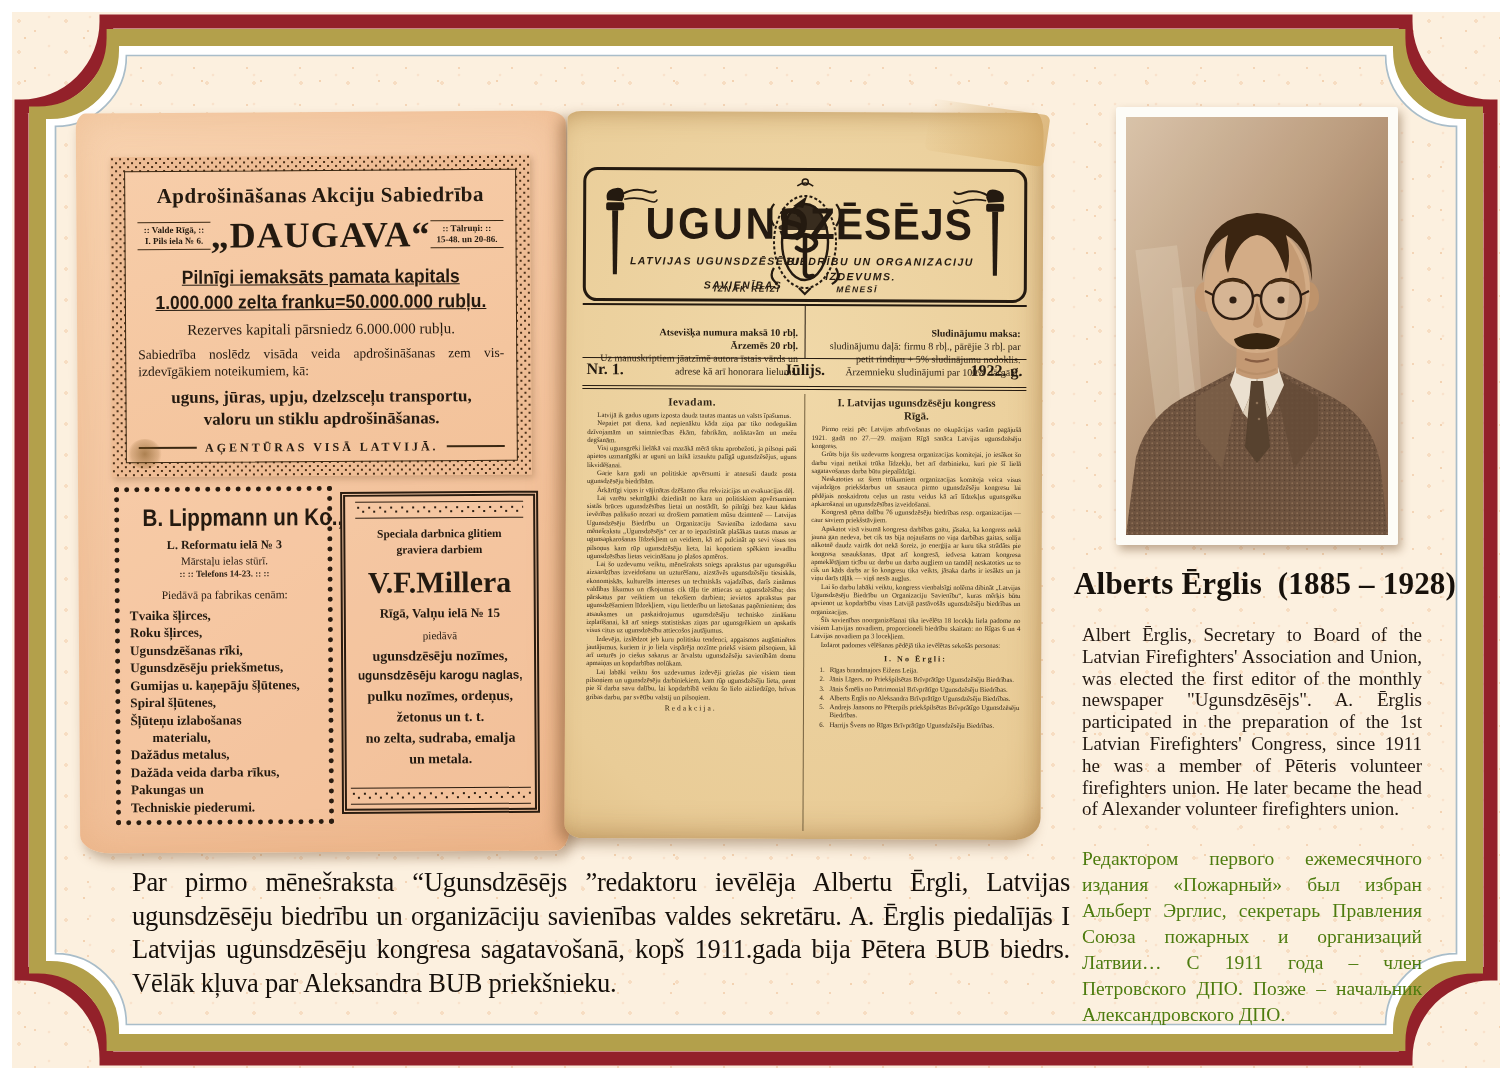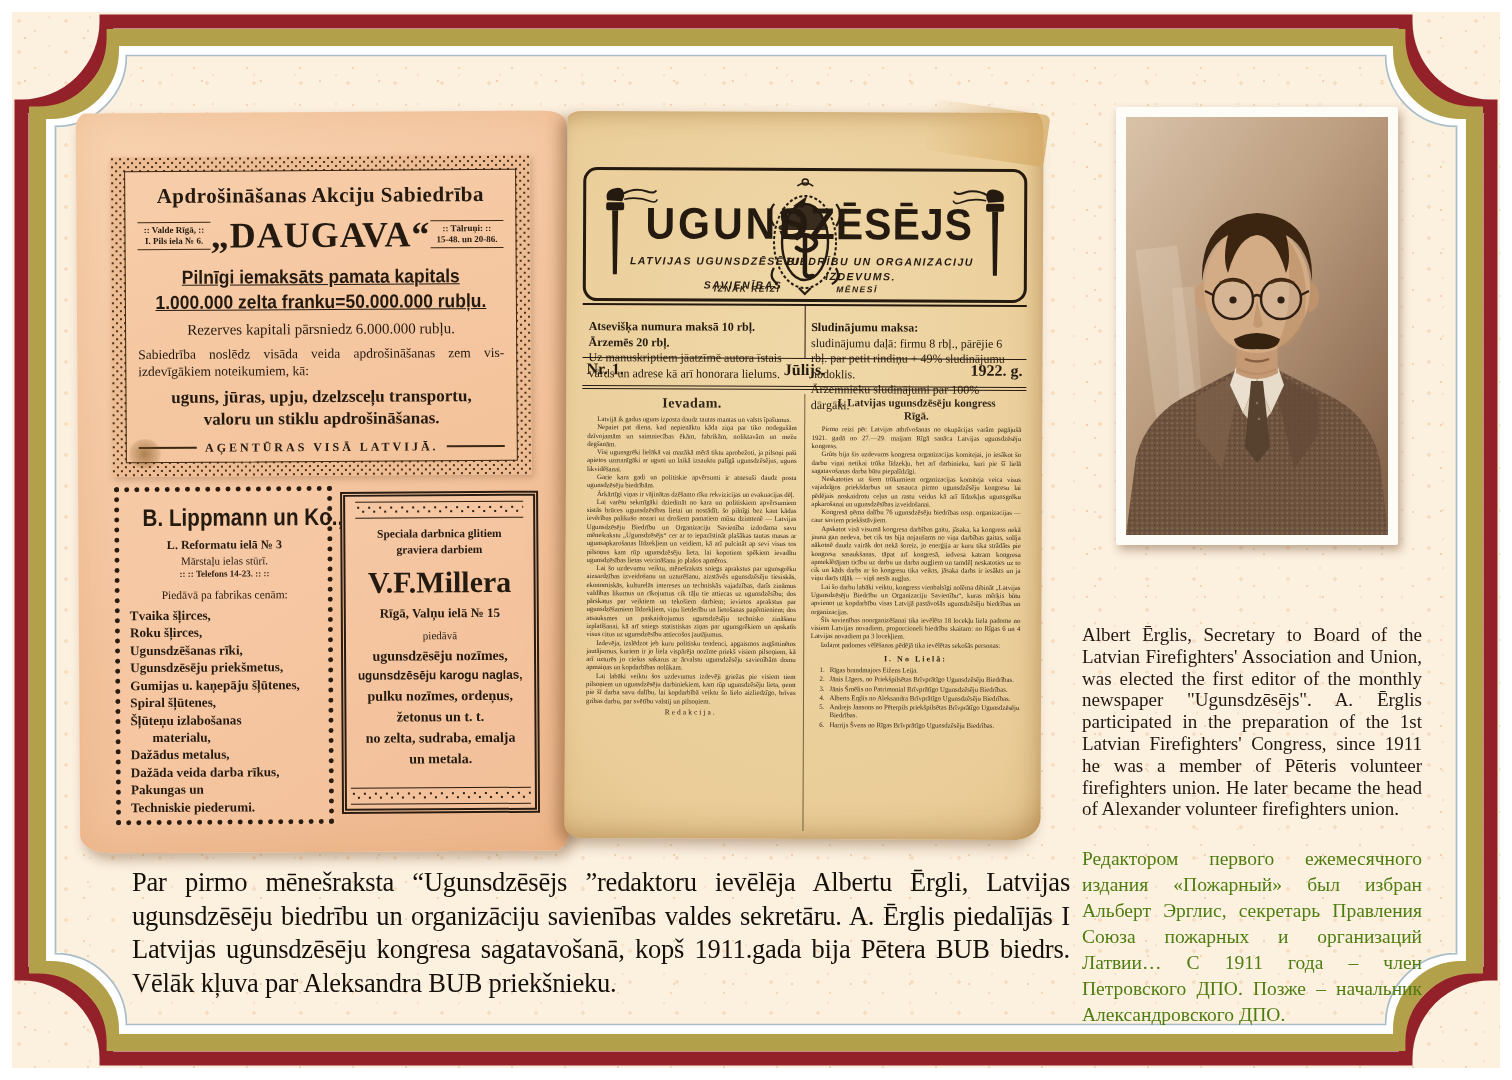--- a/index.html
+++ b/index.html
@@ -95,34 +95,34 @@
   .mast-title-right{position:absolute;right:44px;top:30px;width:208px;text-align:center;
     font-family:"Liberation Sans",sans-serif;font-weight:bold;font-size:41px;letter-spacing:1px;
     transform:scaleY(1.08);white-space:nowrap;}
   .tag{position:absolute;font-family:"Liberation Sans",sans-serif;font-weight:bold;
     font-style:italic;font-size:10.5px;letter-spacing:1.5px;white-space:nowrap;}
   .emblem{position:absolute;left:50%;top:5px;transform:translateX(-50%);}
   .torch{position:absolute;top:12px;}
 
   .info-row{position:absolute;left:16px;right:16px;top:192px;height:52px;display:flex;
     border-top:2px solid #241a10;border-bottom:1.5px solid #241a10;}
-  .info-col{flex:1;padding:14px 6px;font-size:12px;line-height:1.3;text-align:left;}
+  .info-col{flex:1;padding:20px 6px;font-size:10px;line-height:1.3;text-align:right;}
   .info-col + .info-col{border-left:1.5px solid #241a10;}
   .info-b{font-weight:bold;}
   .info-sp{font-weight:bold;letter-spacing:2px;}
   .issue-row{position:absolute;left:16px;right:16px;top:246px;height:28px;
     border-bottom:4px double #241a10;font-size:16px;font-weight:bold;}
   .issue-row .nr{position:absolute;left:4px;top:3px;}
   .issue-row .mo{position:absolute;left:50%;transform:translateX(-50%);top:3px;}
   .issue-row .yr{position:absolute;right:4px;top:3px;}
 
   .cols{position:absolute;left:14px;right:14px;top:282px;bottom:8px;display:flex;overflow:hidden;}
   .col{flex:1;padding:2px 7px 0 7px;color:#2f2416;}
   .col.right{border-left:1px solid #73603f;}
-  .col h3{margin:0 0 4px 0;text-align:center;font-size:14px;letter-spacing:.5px;}
+  .col h3{margin:0 0 4px 0;text-align:center;font-size:11px;letter-spacing:.5px;}
   .col h4{margin:0 0 3px 0;text-align:center;font-size:11px;line-height:1.2;}
   .np{margin:0;font-size:6.8px;line-height:1.22;text-align:justify;text-indent:10px;}
   .sig{font-size:7.5px;text-align:center;letter-spacing:2px;margin-top:2px;}
   .subhead{font-size:8px;font-weight:bold;text-align:center;letter-spacing:2px;margin:5px 0 3px 0;}
   .drow{display:flex;font-size:6.8px;line-height:1.22;margin-bottom:1px;}
   .dnum{width:14px;flex:none;text-align:right;padding-right:5px;}
   .dtext{flex:1;}
 
   
   .photo-frame{position:absolute;left:1116px;top:107px;width:262px;height:418px;
@@ -278,21 +278,21 @@
     </div>
 
     <div class="info-row">
       <div class="info-col">
         <div class="info-b">Atsevišķa numura maksā 10 rbļ.</div>
         <div class="info-b">Ārzemēs 20 rbļ.</div>
         <div>Uz manuskriptiem jāatzīmē autora īstais vārds un adrese kā arī honorara lielums.</div>
       </div>
       <div class="info-col">
         <div class="info-b">Sludinājumu maksa:</div>
-        <div>sludinājumu daļā: firmu 8 rbļ., pārējie 6 rbļ. par petit rindiņu + 49% sludinājumu nodoklis.</div>
+        <div>sludinājumu daļā: firmu 8 rbļ., pārējie 3 rbļ. par petit rindiņu + 5% sludinājumu nodoklis.</div>
         <div>Ārzemnieku sludinājumi par 100% dārgāki.</div>
       </div>
     </div>
 
     <div class="issue-row">
       <span class="nr">Nr. 1.</span>
       <span class="mo">Jūlijs.</span>
       <span class="yr">1922. g.</span>
     </div>
 
@@ -316,21 +316,21 @@
           <div>Rīgā.</div>
         </h4>
         <p class="np">Pirmo reizi pēc Latvijas atbrīvošanas no okupācijas varām pagājušā 1921. gadā no 27.—29. maijam Rīgā sanāca Latvijas ugunsdzēsēju kongress.</p>
         <p class="np">Grūts bija šis uzdevums kongresa organizacijas komitejai, jo iesākot šo darbu viņai netikai trūka līdzekļu, bet arī darbinieku, kuri pie šī lielā sagatavošanas darba būtu piepalīdzīgi.</p>
         <p class="np">Neskatoties uz šiem trūkumiem organizacijas komiteja veica visus vajadzīgos priekšdarbus un sasauca pirmo ugunsdzēsēju kongresu lai pēdējais noskaidrotu ceļus un rastu veidus kā arī līdzekļus ugunsgrēku apkarošanai un ugunsdzēsības izveidošanai.</p>
         <p class="np">Kongresā ņēma dalību 76 ugunsdzēsēju biedrības resp. organizacijas — caur saviem priekšstāvjiem.</p>
         <p class="np">Apskatot visā visumā kongresa darbības gaitu, jāsaka, ka kongress nekā jauna gan nedeva, bet cik tas bija nojaušams no viņa darbības gaitas, solīja nākotnē daudz vairāk dot nekā šoreiz, jo enerģija ar kuru tika strādāts pie kongresa sasaukšanas, tāpat arī kongresā, iedvesa katram kongresa apmeklētājam ticību uz darbu un darba augļiem un tamdēļ neskatoties uz to cik un kāds darbs ar šo kongresu tika veikts, jāsaka darbs ir iesākts un ja viņu darīs tāļāk — viņš nesīs augļus.</p>
         <p class="np">Lai šo darbu labāki veiktu, kongress vienbalsīgi nolēma dibināt „Latvijas Ugunsdzēsēju Biedrību un Organizaciju Savienību“, kuras mērķis būtu apvienot uz kopdarbību visas Latvijā pastāvošās ugunsdzēsēju biedrības un organizacijas.</p>
         <p class="np">Šīs savienības noorganizēšanai tika ievēlēta 18 locekļu liela padome no visiem Latvijas novadiem, proporcioneli biedrību skaitam: no Rīgas 6 un 4 Latvijas novadiem pa 3 locekļiem.</p>
         <p class="np">Izdarot padomes vēlēšanas pēdējā tika ievēlētas sekošās personas:</p>
-        <div class="subhead">I. No Lielā:</div>
+        <div class="subhead">I. No Ērgli:</div>
         <div class="drow">
           <span class="dnum">1.</span>
           <span class="dtext">Rīgas brandmajors Eižens Leija.</span>
         </div>
         <div class="drow">
           <span class="dnum">2.</span>
           <span class="dtext">Jānis Līgers, no Priekšpilsētas Brīvprātīgo Ugunsdzēsēju Biedrības.</span>
         </div>
         <div class="drow">
           <span class="dnum">3.</span>
@@ -395,17 +395,21 @@
       <circle cx="107" cy="183" r="3.6" fill="#2c1c12"></circle>
       <circle cx="155" cy="183" r="3.6" fill="#2c1c12"></circle>
       <path d="M131 184 L127 208 Q131 214 137 208 Z" fill="#c69a72" opacity="0.9"></path>
       <path d="M108 222 Q131 210 154 222 Q152 234 131 232 Q110 234 108 222 Z" fill="#31200d"></path>
       <path d="M119 242 Q131 247 143 242" stroke="#8a5f45" stroke-width="2.4" fill="none"></path>
       <path d="M112 252 Q131 262 150 252" stroke="#b98f68" stroke-width="2" fill="none" opacity="0.7"></path>
       <rect width="262" height="418" fill="#7a5a3a" opacity="0.06"></rect>
     </svg>
   </div>
 
+  <div class="bio-name">
+    <span>Alberts Ērglis</span>
+    <span class="bio-years">&nbsp;</span><span class="bio-years">(1885 – 1928)</span>
+  </div>
   <div class="bio-en">Albert Ērglis, Secretary to Board of the Latvian Firefighters' Association and Union, was elected the first editor of the monthly newspaper "Ugunsdzēsējs". A. Ērglis participated in the preparation of the 1st Latvian Firefighters' Congress, since 1911 he was a member of Pēteris volunteer firefighters union. He later became the head of Alexander volunteer firefighters union.</div>
   <div class="bio-ru">Редактором первого ежемесячного издания «Пожарный» был избран Альберт Эрглис, секретарь Правления Союза пожарных и организаций Латвии… С 1911 года – член Петровского ДПО. Позже – начальник Александровского ДПО.</div>
 
   <div class="caption">Par pirmo mēnešraksta “Ugunsdzēsējs ”redaktoru ievēlēja Albertu Ērgli, Latvijas ugunsdzēsēju biedrību un organizāciju savienības valdes sekretāru. A. Ērglis piedalījās I Latvijas ugunsdzēsēju kongresa sagatavošanā, kopš 1911.gada bija Pētera BUB biedrs. Vēlāk kļuva par Aleksandra BUB priekšnieku.</div>
 </div>
 
 </body></html>

